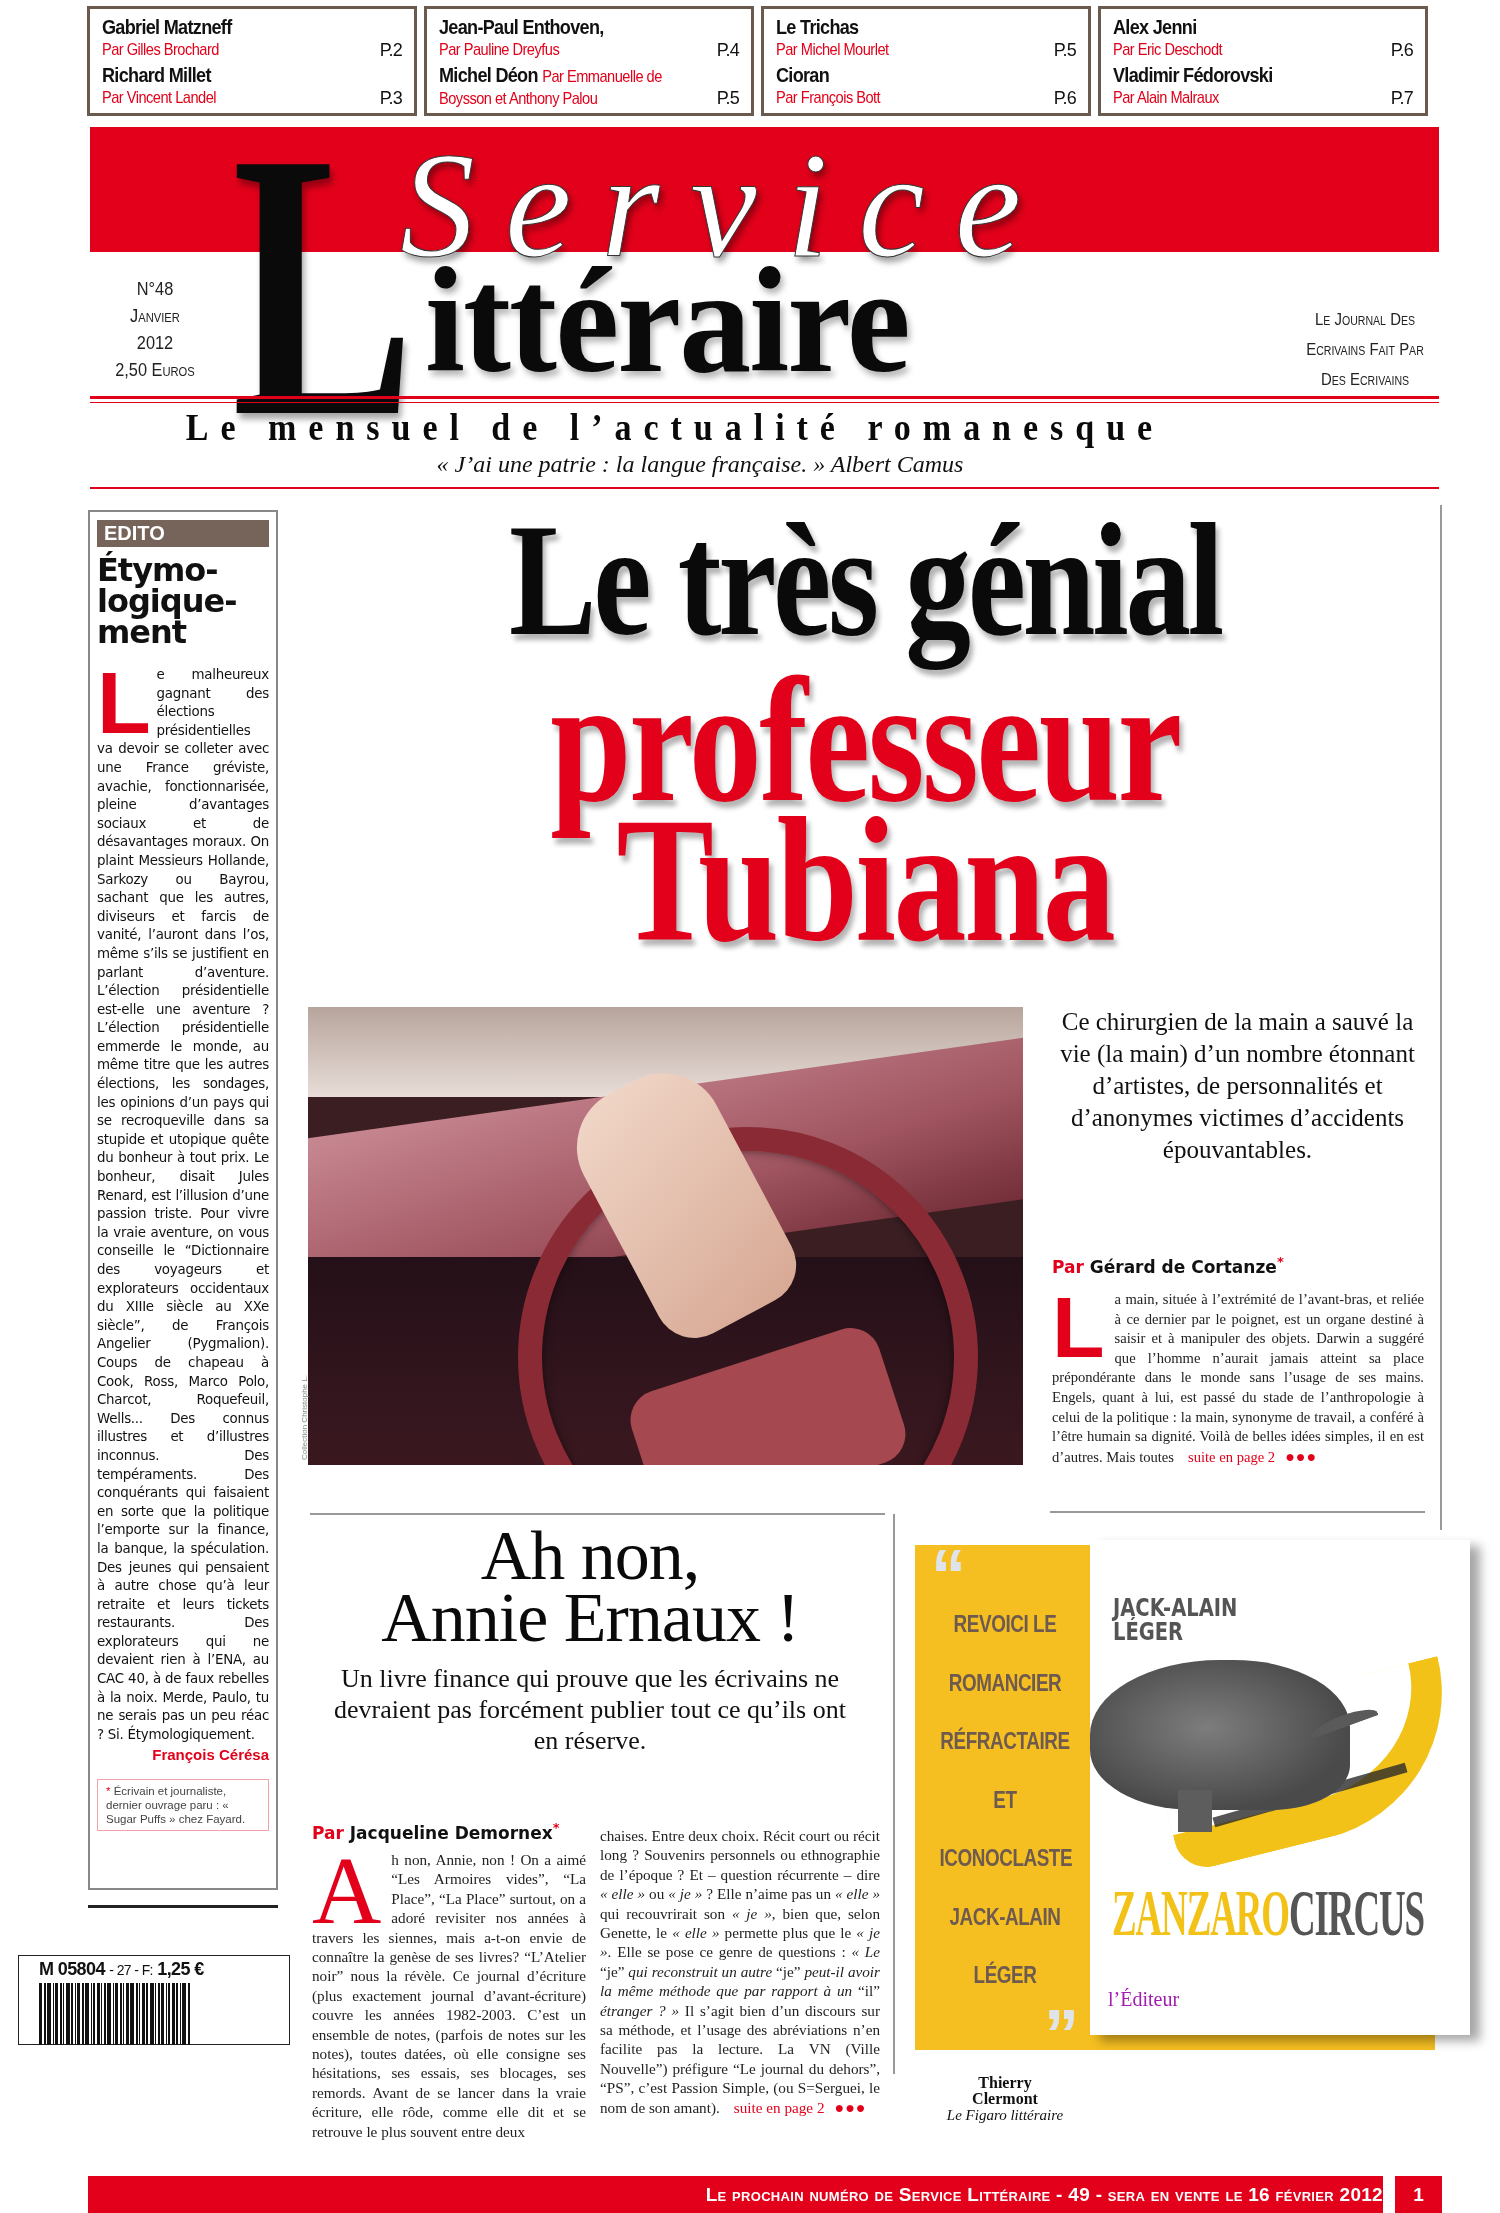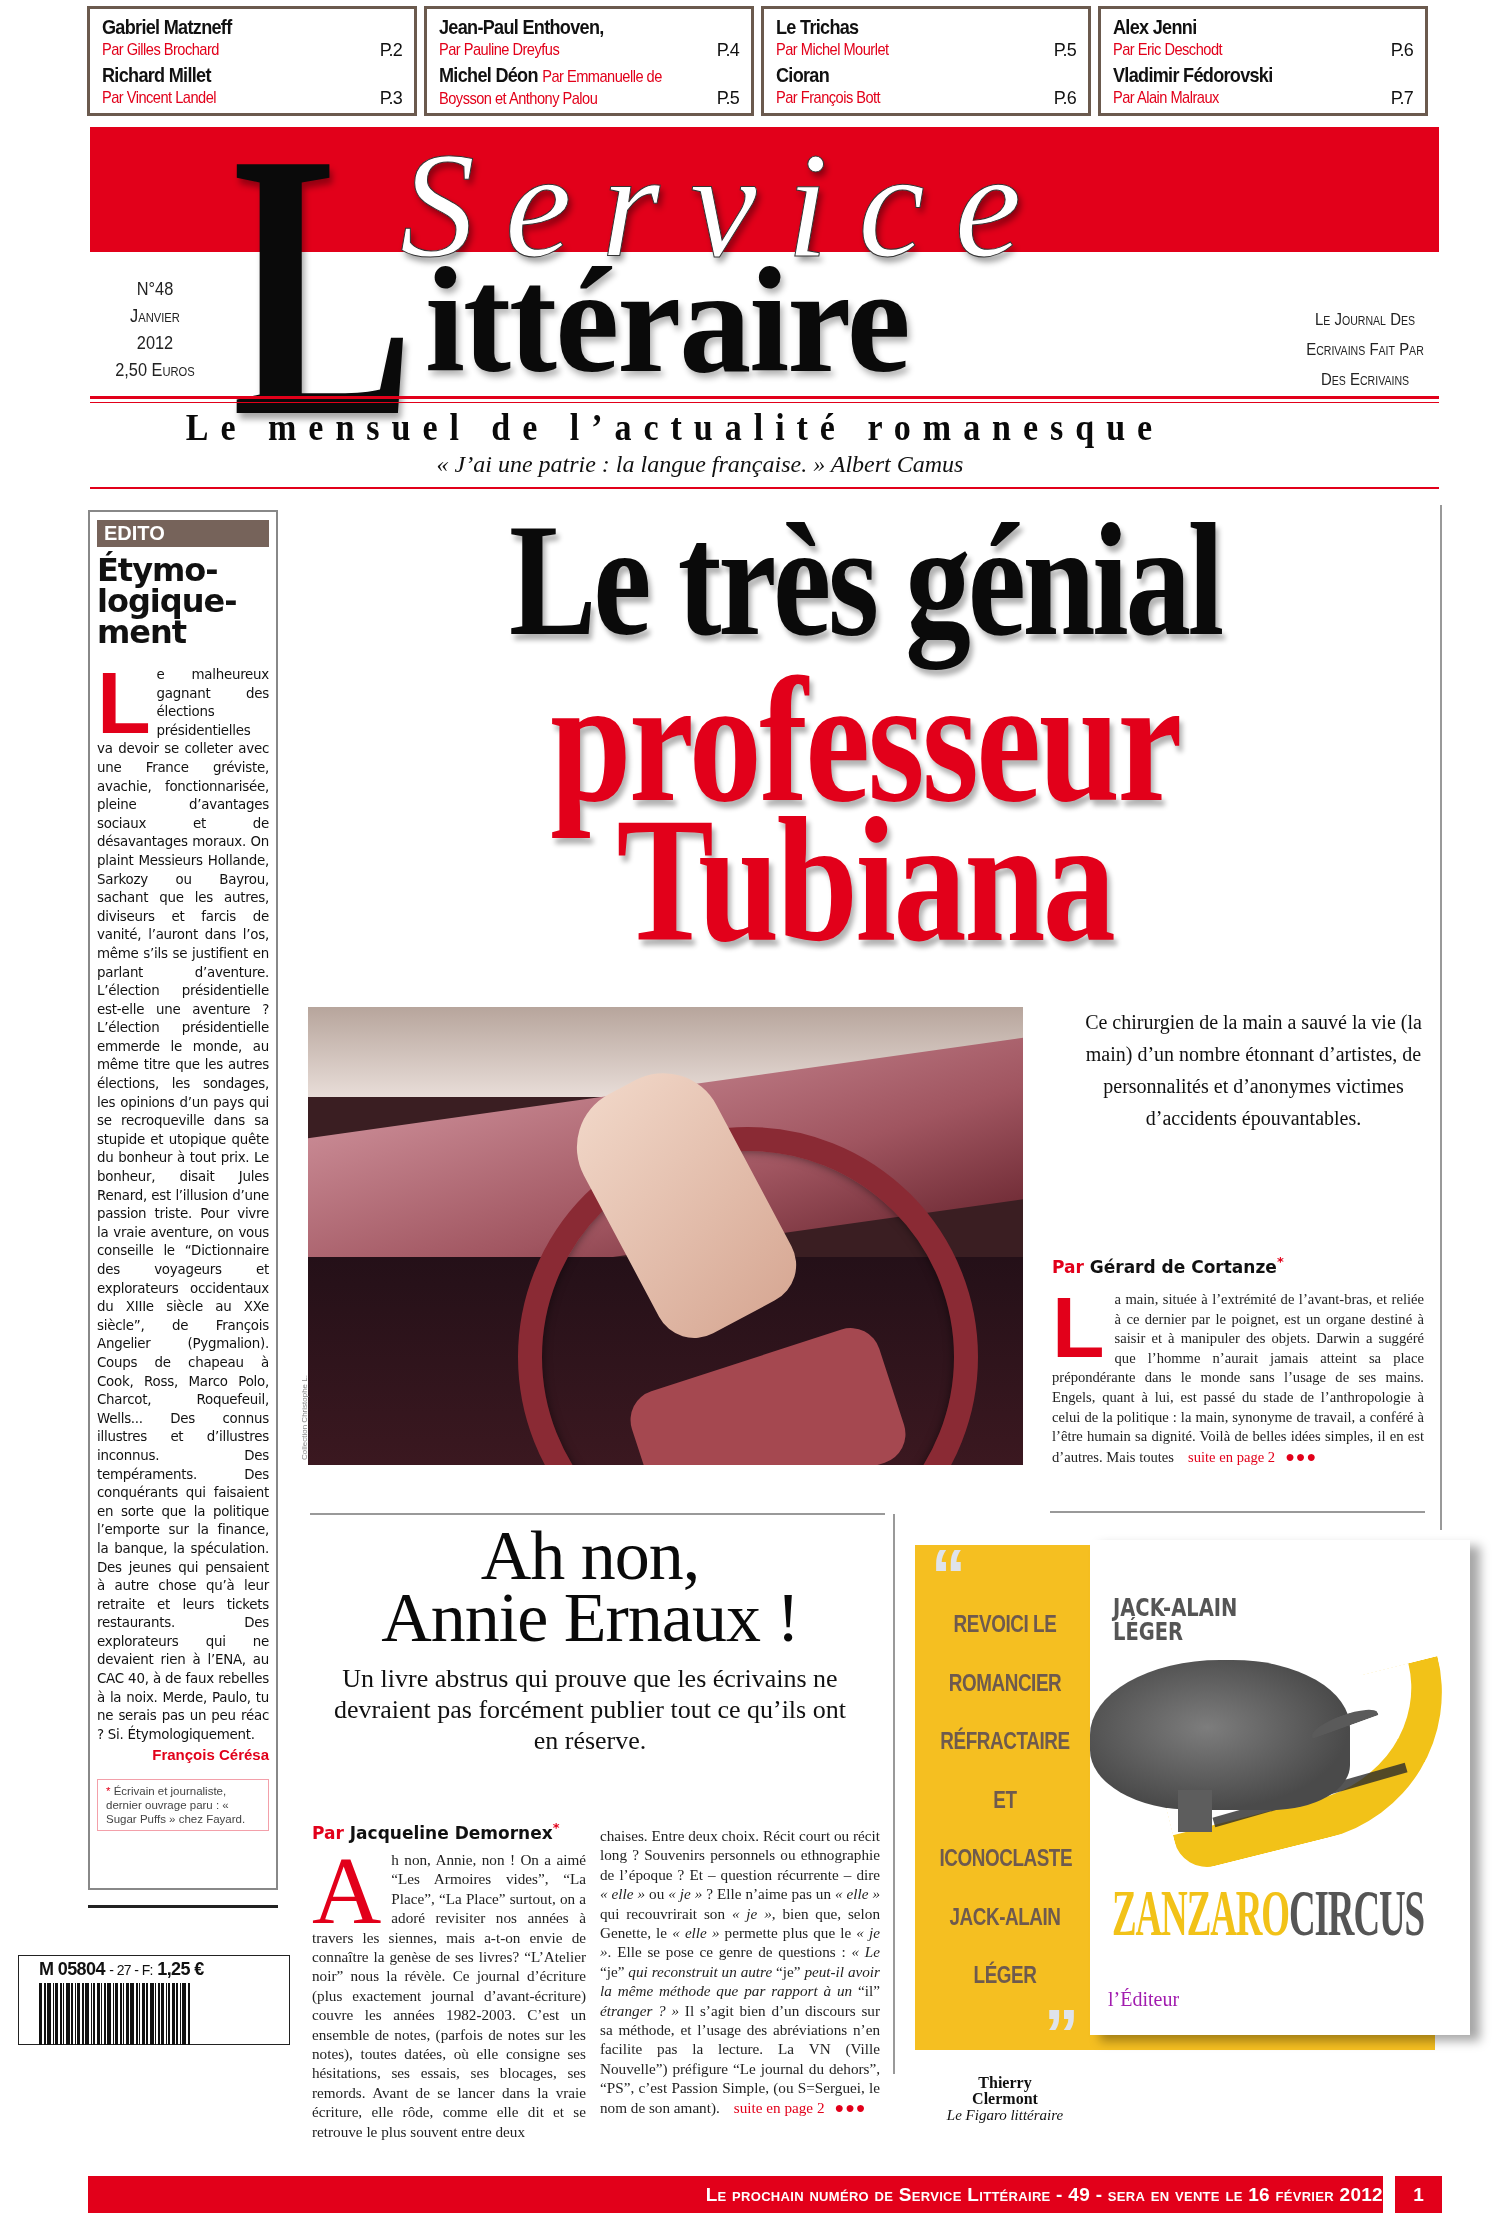--- a/index.html
+++ b/index.html
@@ -53,21 +53,21 @@
   .photo { position: absolute; left: 308px; top: 1007px; width: 715px; height: 458px; overflow: hidden; background: #3a1e22; }
   .photo .sky { position:absolute; left:0; top:0; width:100%; height:90px; background: linear-gradient(#b7a59c,#e8ddd8); }
   .photo .dash { position:absolute; left:-40px; top:80px; width:820px; height:160px; background: linear-gradient(170deg,#c98a94,#a05560 60%, #6e2a34); transform: rotate(-8deg); }
   .photo .lower { position:absolute; left:0; top:250px; width:100%; height:210px; background: linear-gradient(#241018,#3b1820); }
   .photo .wheel { position:absolute; left:210px; top:120px; width:460px; height:460px; border-radius:50%; border: 24px solid #8a2a34; box-shadow: inset 0 0 10px rgba(0,0,0,0.5); }
   .photo .hub { position:absolute; left:330px; top:350px; width:260px; height:140px; background:#a54850; transform: rotate(-18deg); border-radius: 30px; }
   .photo .hand { position:absolute; left:300px; top:65px; width:150px; height:260px; background: linear-gradient(160deg,#f1d7c8,#d7a894); border-radius: 60px 60px 40px 40px; transform: rotate(-28deg); }
   .photo-credit { position: absolute; left: 300px; top: 1460px; font-size: 8px; color: #888; transform: rotate(-90deg); transform-origin: left top; white-space: nowrap; }
 
   
-  .deck { position: absolute; left: 1050px; top: 1006px; width: 375px; text-align: center; font-family: "Liberation Serif", serif; font-size: 20px; line-height: 32px; color: #111; margin-left: 16px; }
+  .deck { position: absolute; left: 1050px; top: 1006px; width: 375px; text-align: center; font-family: "Liberation Serif", serif; font-size: 25px; line-height: 32px; color: #111; }
   .byline { font-family: "DejaVu Sans", sans-serif; font-weight: bold; font-size: 17px; color: #111; }
   .byline .par { color: #e2001a; }
   .byline .ast { color: #e2001a; font-size: 13px; vertical-align: super; }
   .byline-1 { position: absolute; left: 1052px; top: 1254px; }
   .article-1 { position: absolute; left: 1052px; top: 1290px; width: 372px; font-family: "Liberation Serif", serif; font-size: 14.6px; line-height: 19.6px; text-align: justify; color: #222; }
   .drop-serif { float: left; font-family: "Liberation Sans", sans-serif; font-weight: bold; color: #e2001a; font-size: 86px; line-height: 70px; margin: 2px 10px 0 0; height: 74px; }
   .suite { color: #e2001a; margin-left: 14px; }
   .dots { color: #e2001a; letter-spacing: 1px; margin-left: 10px; font-size: 16px; }
 
   .hrule { position: absolute; height: 2px; background: #999; }
@@ -268,21 +268,21 @@
 </div>
 
 <div class="hrule" style="left:310px; top:1513px; width:575px;"></div>
 <div class="hrule" style="left:1050px; top:1511px; width:375px;"></div>
 <div class="vline" style="left:893px; top:1514px; height:560px;"></div>
 
 <div class="h2">
   <div>Ah non,</div>
   <div>Annie Ernaux !</div>
 </div>
-<div class="deck-2">Un livre abstrus qui prouve que les écrivains ne devraient pas forcément publier tout ce qu’ils ont en réserve.</div>
+<div class="deck-2">Un livre finance qui prouve que les écrivains ne devraient pas forcément publier tout ce qu’ils ont en réserve.</div>
 <div class="byline byline-2">
   <span class="par">Par</span>
   <span>Jacqueline Demornex</span><span class="ast">*</span>
 </div>
 <div class="col2a">
   <span class="drop-serif" style="font-family:'Liberation Serif',serif;font-weight:normal;font-size:96px;line-height:78px;">A</span><span>h non, Annie, non ! On a aimé “Les Armoires vides”, “La Place”, “La Place” surtout, on a adoré revisiter nos années à travers les siennes, mais a-t-on envie de connaître la genèse de ses livres? “L’Atelier noir” nous la révèle. Ce journal d’écriture (plus exactement journal d’avant-écriture) couvre les années 1982-2003. C’est un ensemble de notes, (parfois de notes sur les notes), toutes datées, où elle consigne ses hésitations, ses essais, ses blocages, ses remords. Avant de se lancer dans la vraie écriture, elle rôde, comme elle dit et se retrouve le plus souvent entre deux</span>
 </div>
 <div class="col2b">
   <span>chaises. Entre deux choix. Récit court ou récit long ? Souvenirs personnels ou ethnographie de l’époque ? Et – question récurrente – dire </span><i>« elle »</i><span> ou </span><i>« je »</i><span> ? Elle n’aime pas un </span><i>« elle »</i><span> qui recouvrirait son </span><i>« je »</i><span>, bien que, selon Genette, le </span><i>« elle »</i><span> permette plus que le </span><i>« je »</i><span>. Elle se pose ce genre de questions : </span><i>« Le</i><span> “je” </span><i>qui reconstruit un autre</i><span> “je” </span><i>peut-il avoir la même méthode que par rapport à un</i><span> “il” </span><i>étranger ? »</i><span> Il s’agit bien d’un discours sur sa méthode, et l’usage des abréviations n’en facilite pas la lecture. La VN (Ville Nouvelle”) préfigure “Le journal du dehors”, “PS”, c’est Passion Simple, (ou S=Serguei, le nom de son amant).</span><a class="suite">suite en page 2</a><span class="dots">●●●</span>
 </div>

